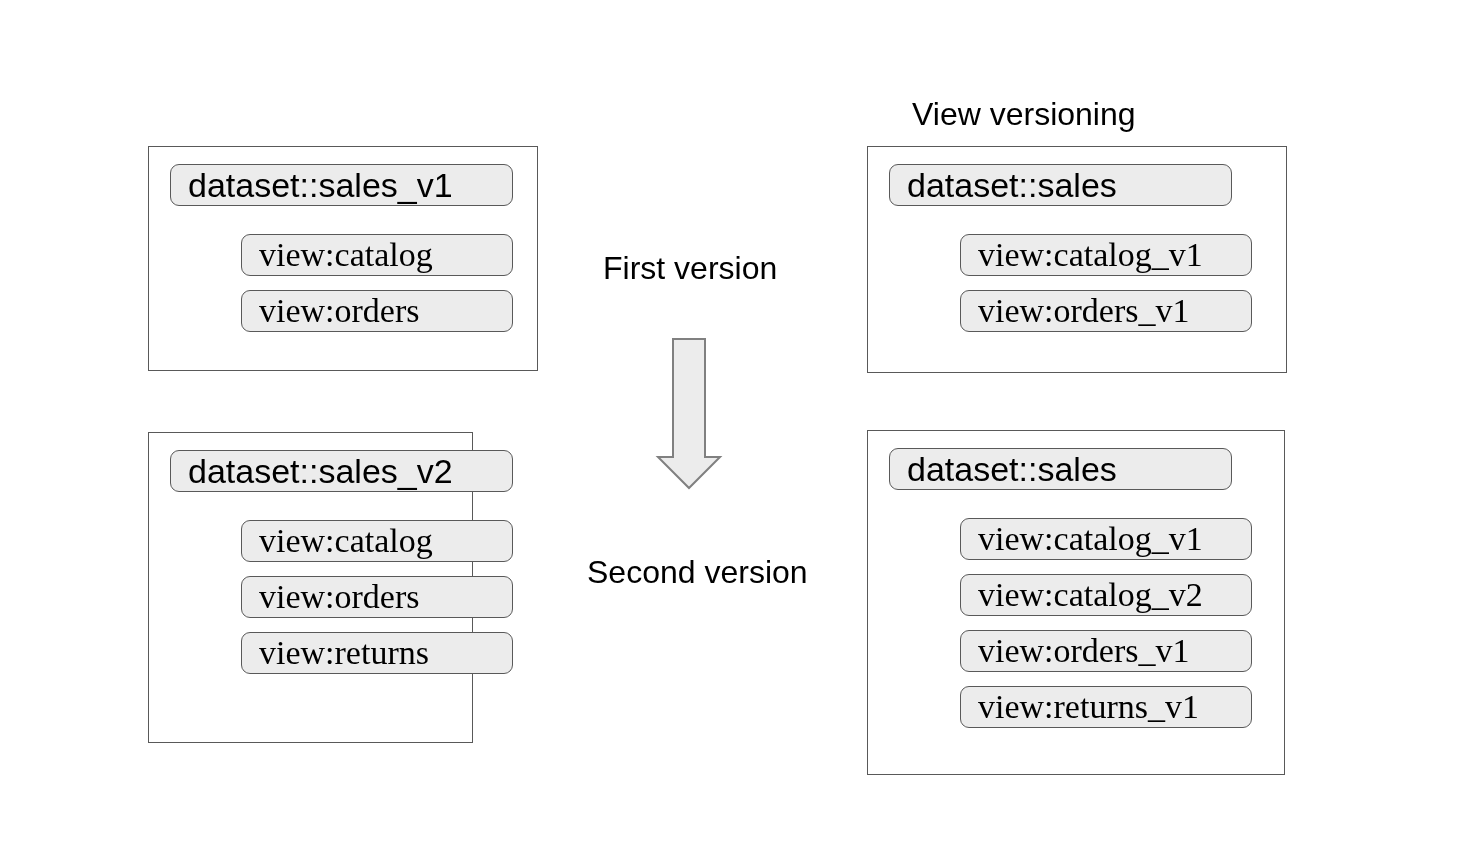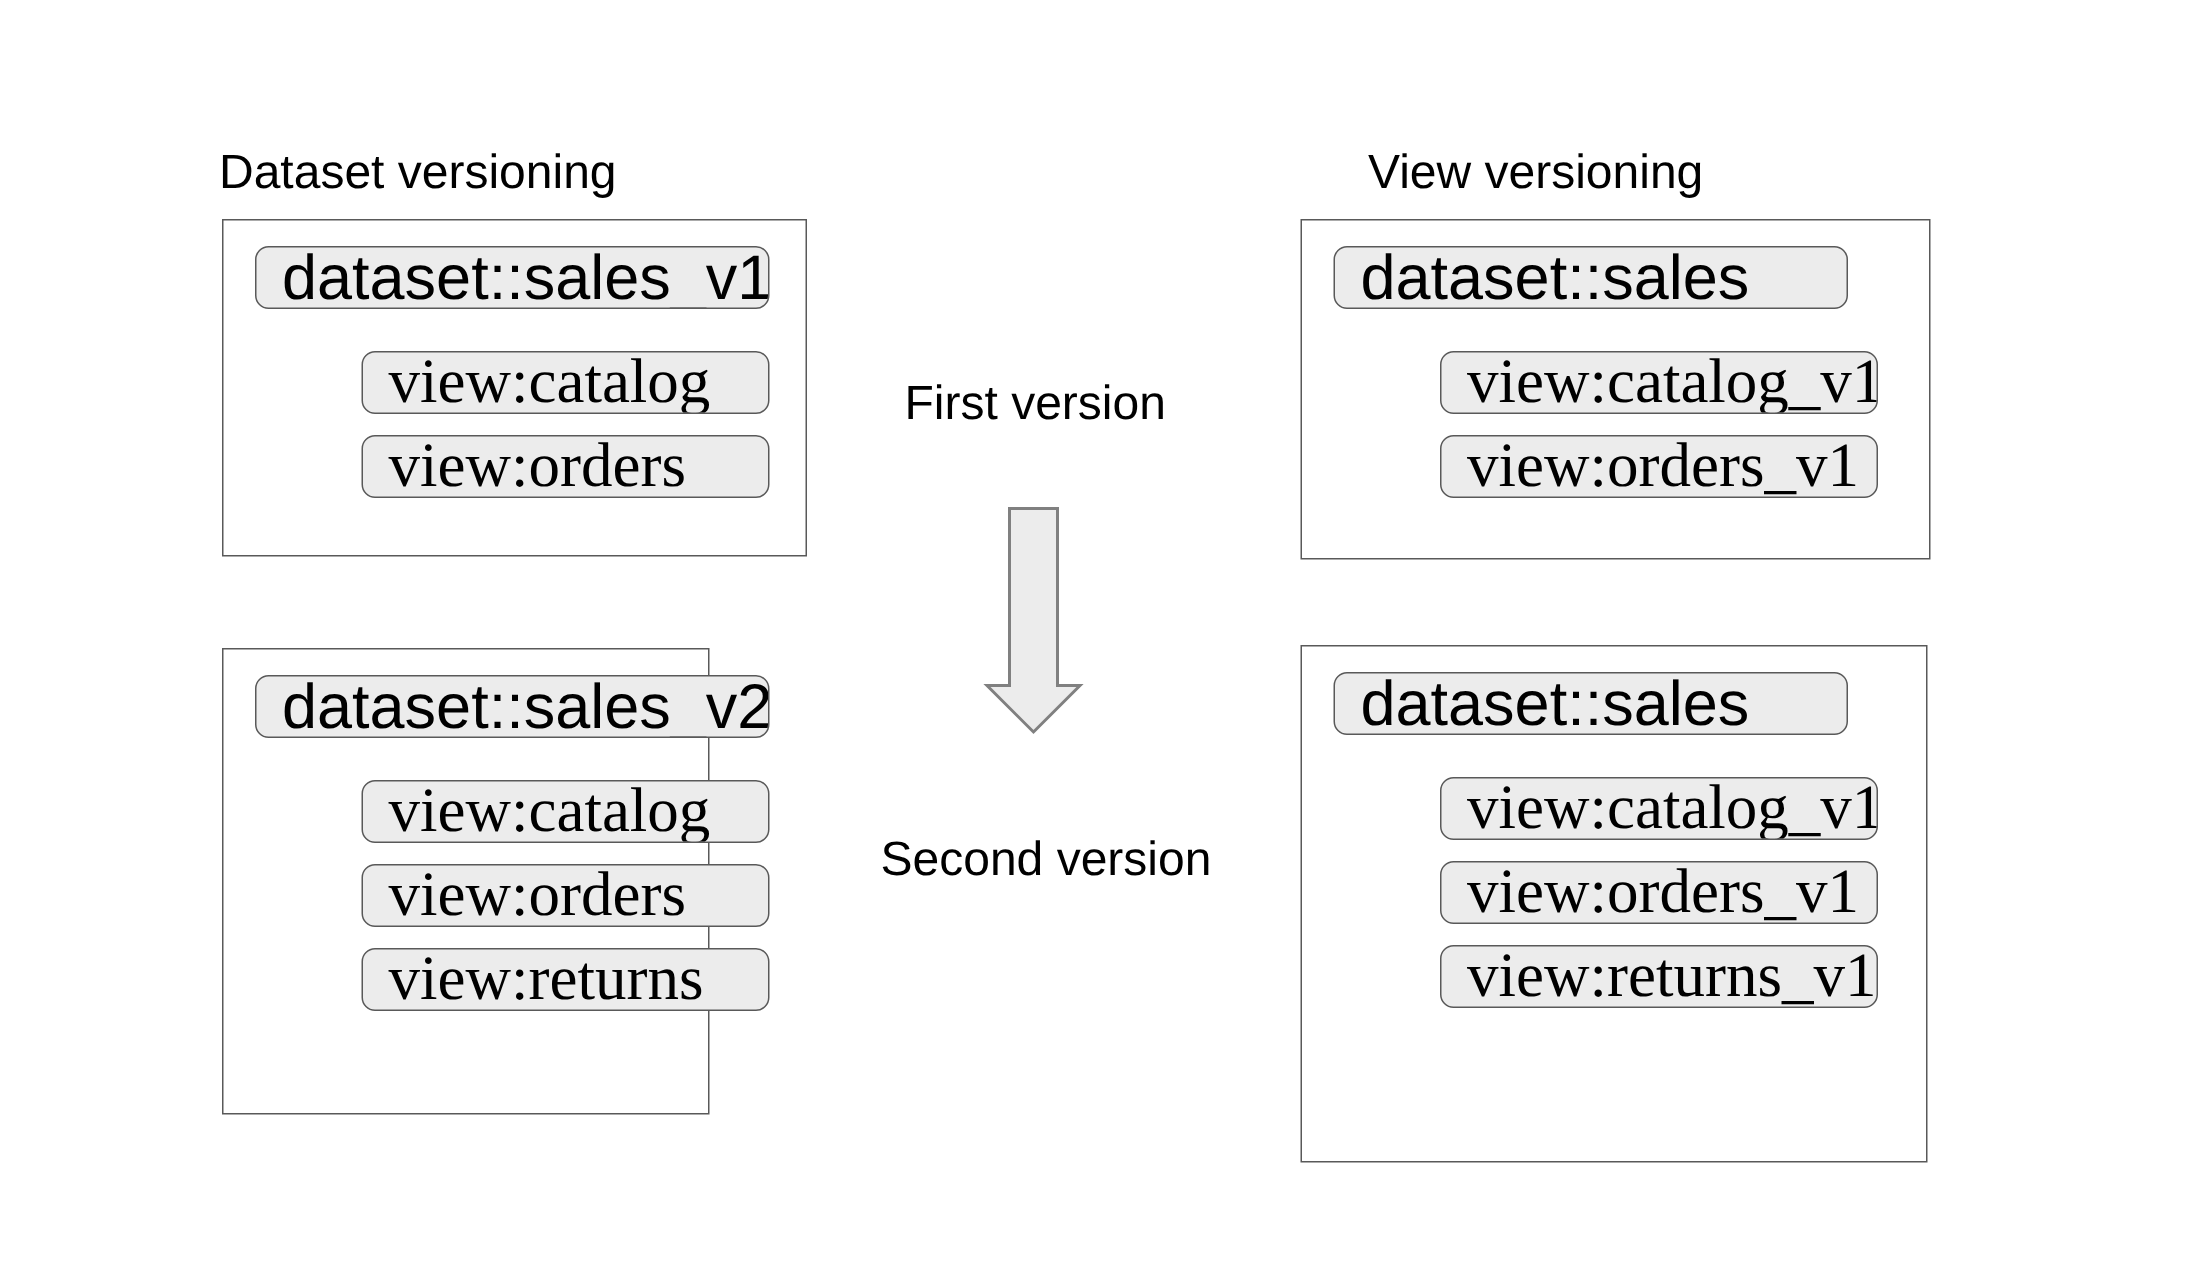--- a/index.html
+++ b/index.html
@@ -37,21 +37,21 @@
   .box.l2 { left: 148px; top: 432px; width: 325px; height: 311px; }
   .box.r1 { left: 867px; top: 146px; width: 420px; height: 227px; }
   .box.r2 { left: 867px; top: 430px; width: 418px; height: 345px; }
 
   .pill {
     box-sizing: border-box;
     height: 42px;
     border: 1.5px solid #595959;
     border-radius: 9px;
     background: #ececec;
-    font-size: 42px;
+    font-size: 34px;
     line-height: 38px;
     color: #000000;
     white-space: nowrap;
     overflow: hidden;
     display: flex;
     align-items: center;
     padding-left: 17px;
   }
   .pill.dataset { margin-left: 21px; width: 343px; }
   .pill.view    { margin-left: 92px; margin-top: 14px; font-family: Liberation Serif, serif; }
@@ -75,21 +75,20 @@
     top: 337px;
     width: 70px;
     height: 154px;
   }
 </style>
 </head>
 <body>
 
 <div class="canvas">
 
-  <div class="col-title left">Dataset versioning</div>
 
   <div class="col-title right">View versioning</div>
 
   <div class="box l1 panel-left">
     <div class="pill dataset">dataset::sales_v1</div>
     <div class="pill view first">view:catalog</div>
     <div class="pill view">view:orders</div>
   </div>
 
   <div class="box l2 panel-left">
@@ -101,20 +100,21 @@
 
   <div class="box r1 panel-right">
     <div class="pill dataset">dataset::sales</div>
     <div class="pill view first">view:catalog_v1</div>
     <div class="pill view">view:orders_v1</div>
   </div>
 
   <div class="box r2 panel-right">
     <div class="pill dataset">dataset::sales</div>
     <div class="pill view first">view:catalog_v1</div>
+    <div class="pill view">view:catalog_v2</div>
     <div class="pill view">view:orders_v1</div>
     <div class="pill view">view:returns_v1</div>
   </div>
 
   <div class="center-label first">First version</div>
 
   <div class="arrow-wrap">
     <svg width="70" height="154" viewBox="0 0 70 154" xmlns="http://www.w3.org/2000/svg">
       <polygon points="19,2 51,2 51,120 66,120 35,151 4,120 19,120" fill="#ececec" stroke="#808080" stroke-width="2" stroke-linejoin="miter"></polygon>
     </svg>

